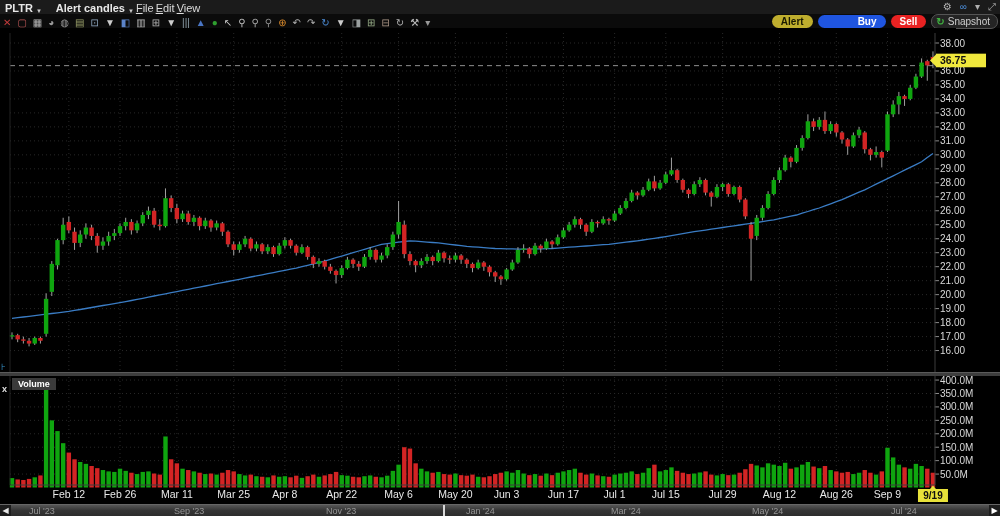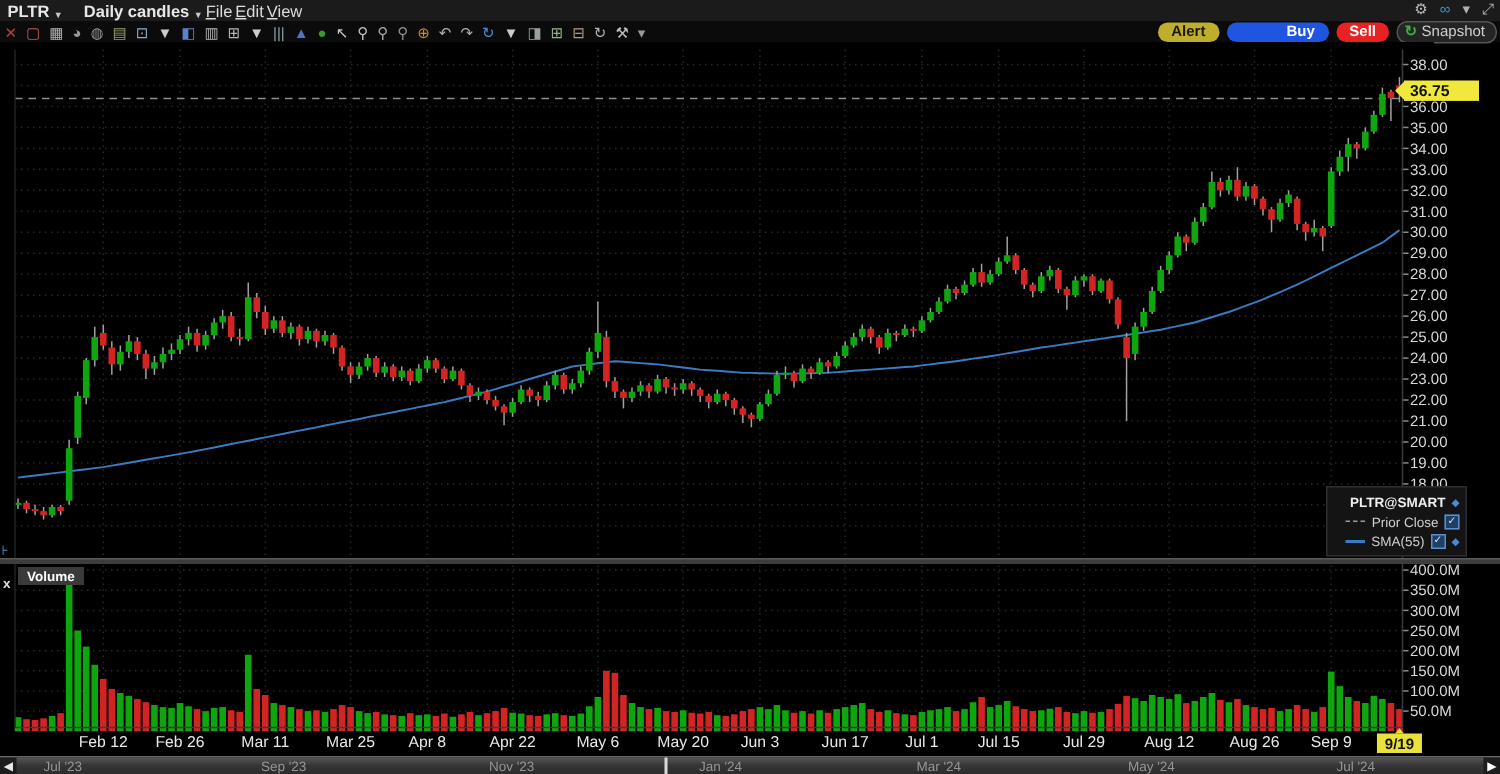--- a/index.html
+++ b/index.html
@@ -63,21 +63,21 @@
   .sb-marker{position:absolute;left:443px;top:0;width:2px;height:12px;background:#dadada;}
 </style>
 </head>
 <body>
 
 <div class="app">
 
   <div class="menubar">
     <span class="menu-sym">PLTR</span>
     <span class="caret">▼</span>
-    <span class="menu-period">Daily candles</span>
+    <span class="menu-period">Alert candles</span>
     <span class="caret">▼</span>
     <span id="menu-items"><span class="menu-item">File</span><span class="menu-item">Edit</span><span class="menu-item">View</span></span>
     <span class="menubar-right" id="menubar-right">
         <span class="mr-icon" style="color: rgb(184, 184, 184);">⚙</span>
         <span class="mr-icon" style="color: rgb(74, 138, 212);">∞</span>
         <span class="mr-icon" style="color: rgb(176, 176, 176);">▾</span>
         <span class="mr-icon" style="color: rgb(176, 176, 176);">⤢</span>
       </span>
   </div>
 
@@ -716,37 +716,20 @@
         <line x1="10" y1="5" x2="10" y2="457" stroke="#222222"></line>
         <polygon points="930,32.475 936,26.475 936,38.475" fill="#f0e83c"></polygon>
         <rect x="936" y="25.675" width="50" height="13.6" fill="#f0e83c"></rect>
         <text x="940" y="36.275" fill="#111" font-size="10.5" font-weight="bold">36.75</text>
         <polygon points="929.9699999999999,461 935.9699999999999,461 932.9699999999999,457.5" fill="#e8e23a"></polygon>
         <rect x="917.9699999999999" y="461" width="30" height="13" fill="#e8e23a"></rect>
         <text x="932.9699999999999" y="471" fill="#111" font-size="10" font-weight="bold" text-anchor="middle">9/19</text>
       </svg>
 
 
-    <div class="legend">
-      <div class="lg-row">
-        <span class="lg-title">PLTR@SMART</span>
-        <span class="lg-dia">◆</span>
-      </div>
-      <div class="lg-row">
-        <span class="dash-sample"></span>
-        <span>Prior Close</span>
-        <span class="cbx">✓</span>
-      </div>
-      <div class="lg-row">
-        <span class="line-sample"></span>
-        <span>SMA(55)</span>
-        <span class="cbx">✓</span>
-        <span class="lg-dia">◆</span>
-      </div>
-    </div>
 
     <div class="pane-sep"></div>
     <span class="pane-handle">⊦</span>
     <span class="vol-close">x</span>
     <span class="vol-badge">Volume</span>
   </div>
 
   <div class="scrollbar">
     <span class="sb-arrow sb-left">◀</span>
     <span class="sb-arrow sb-right">▶</span>

